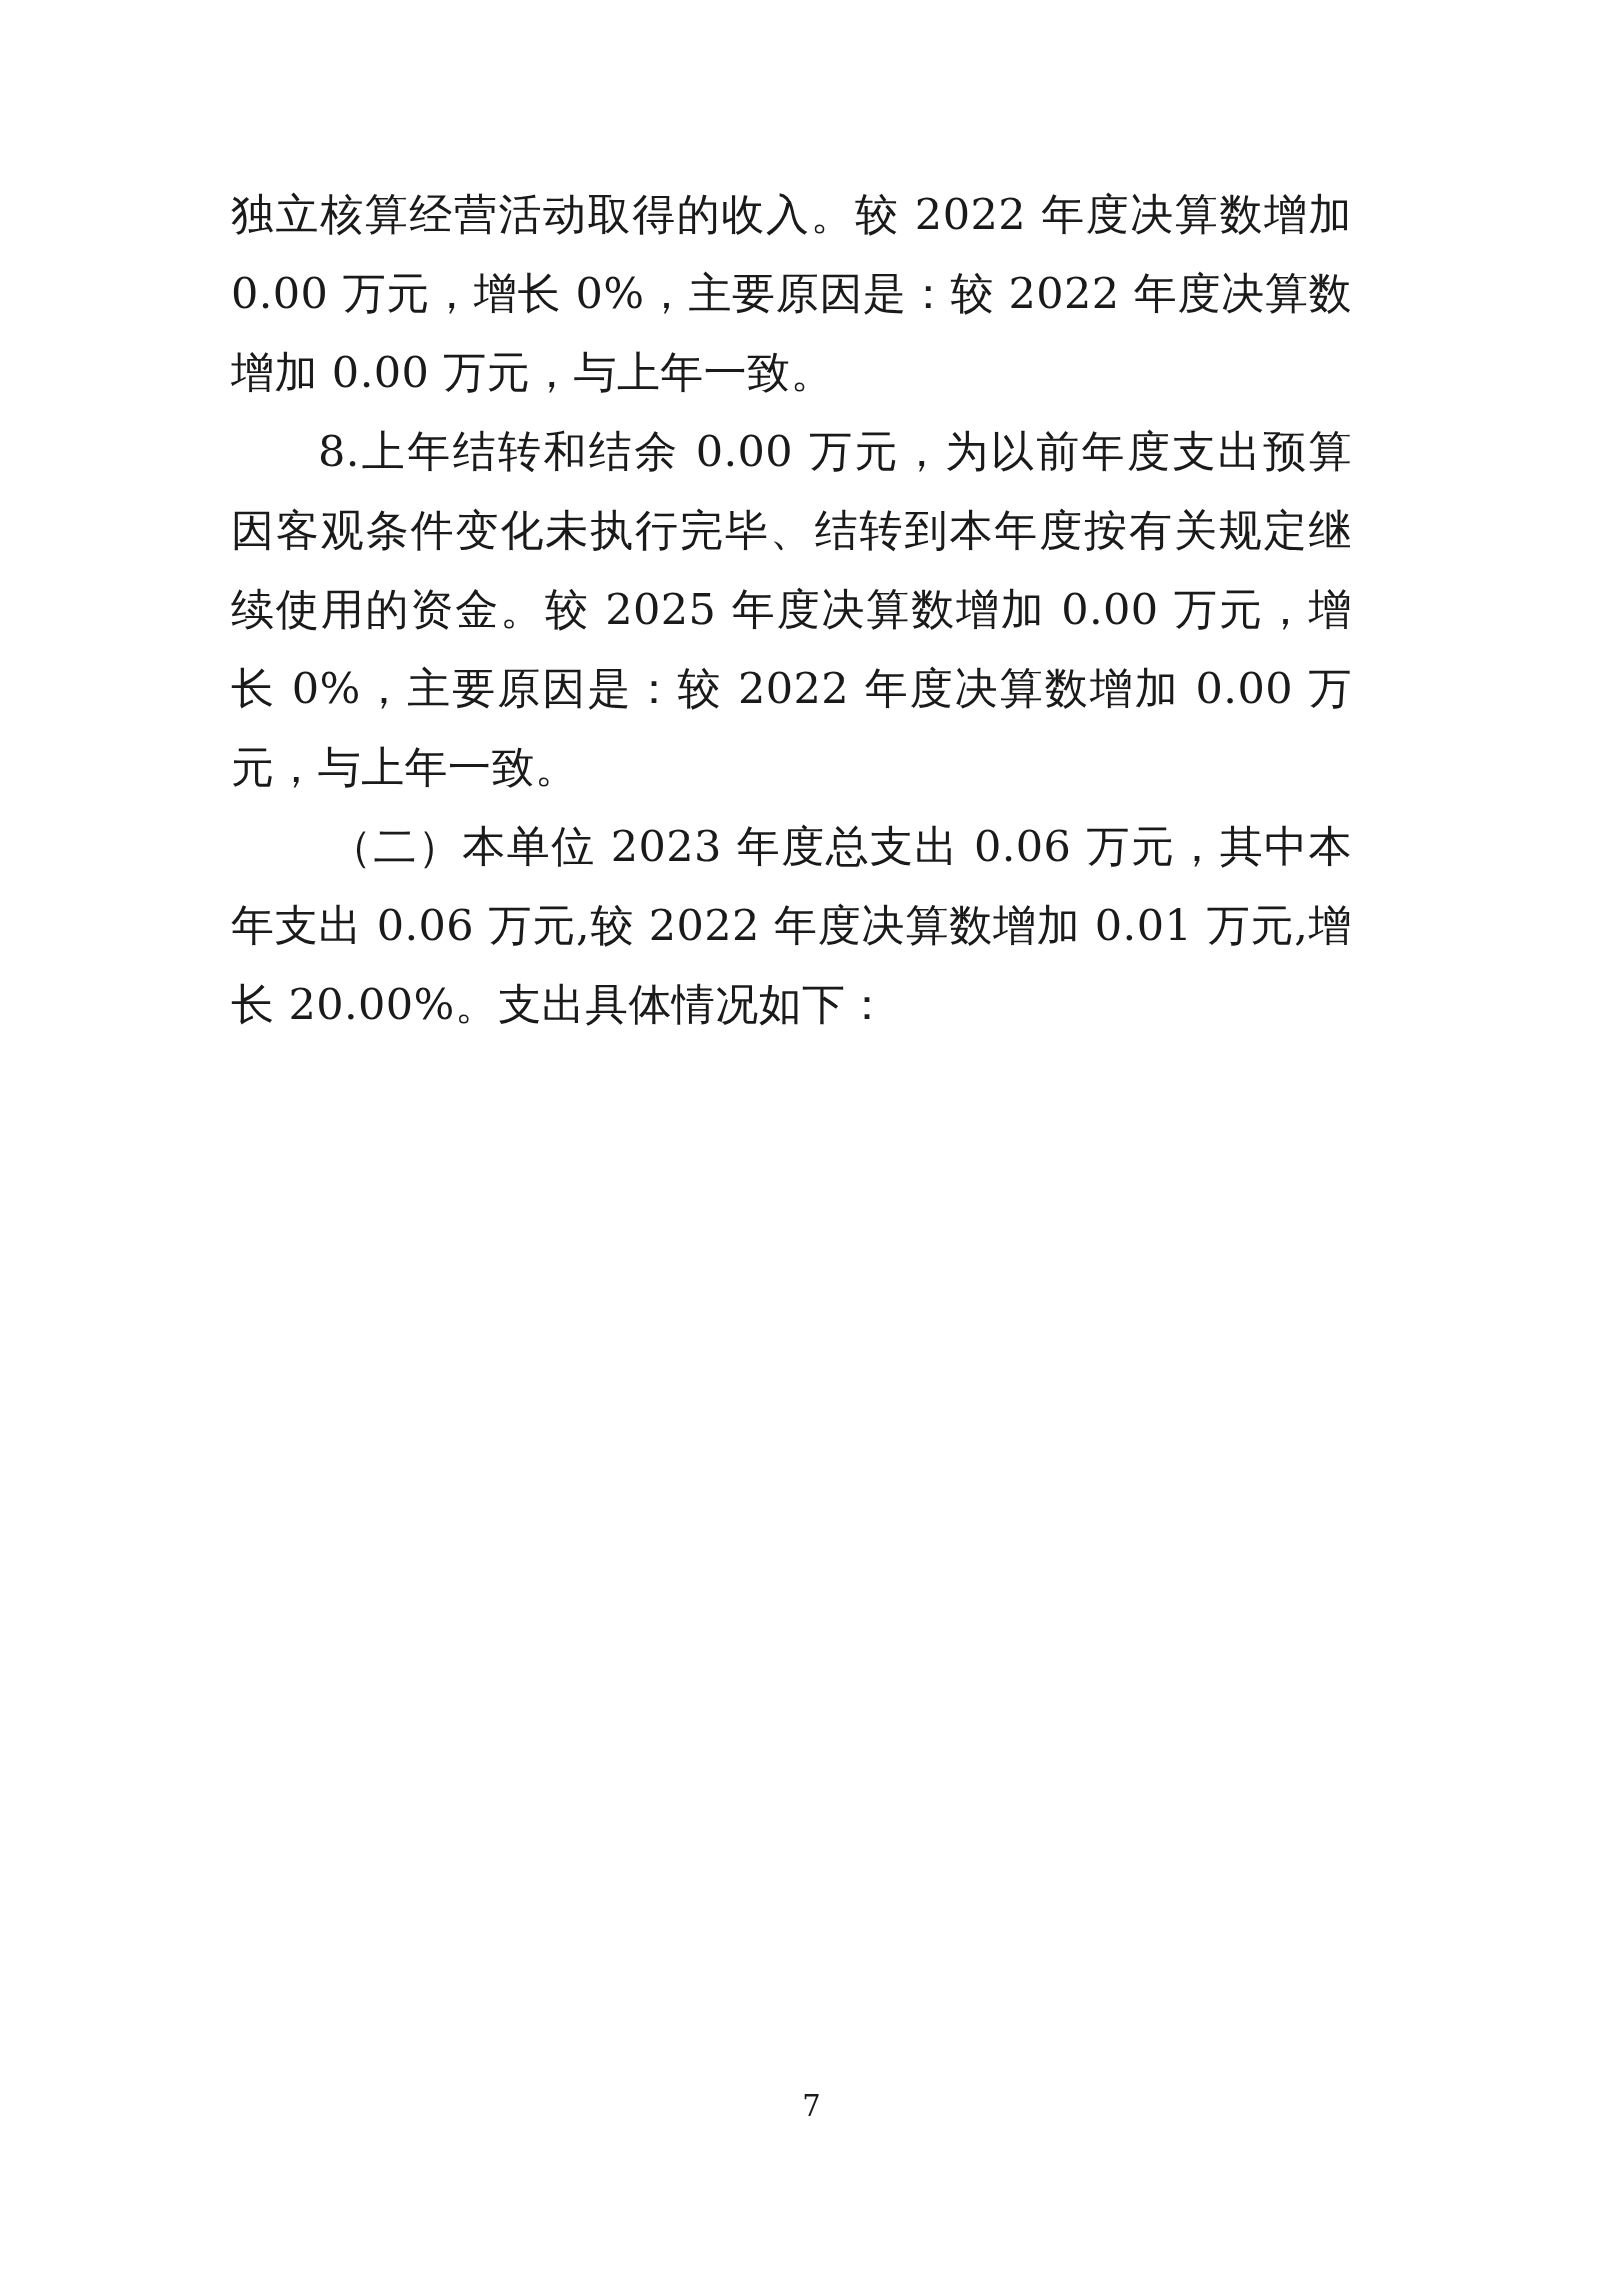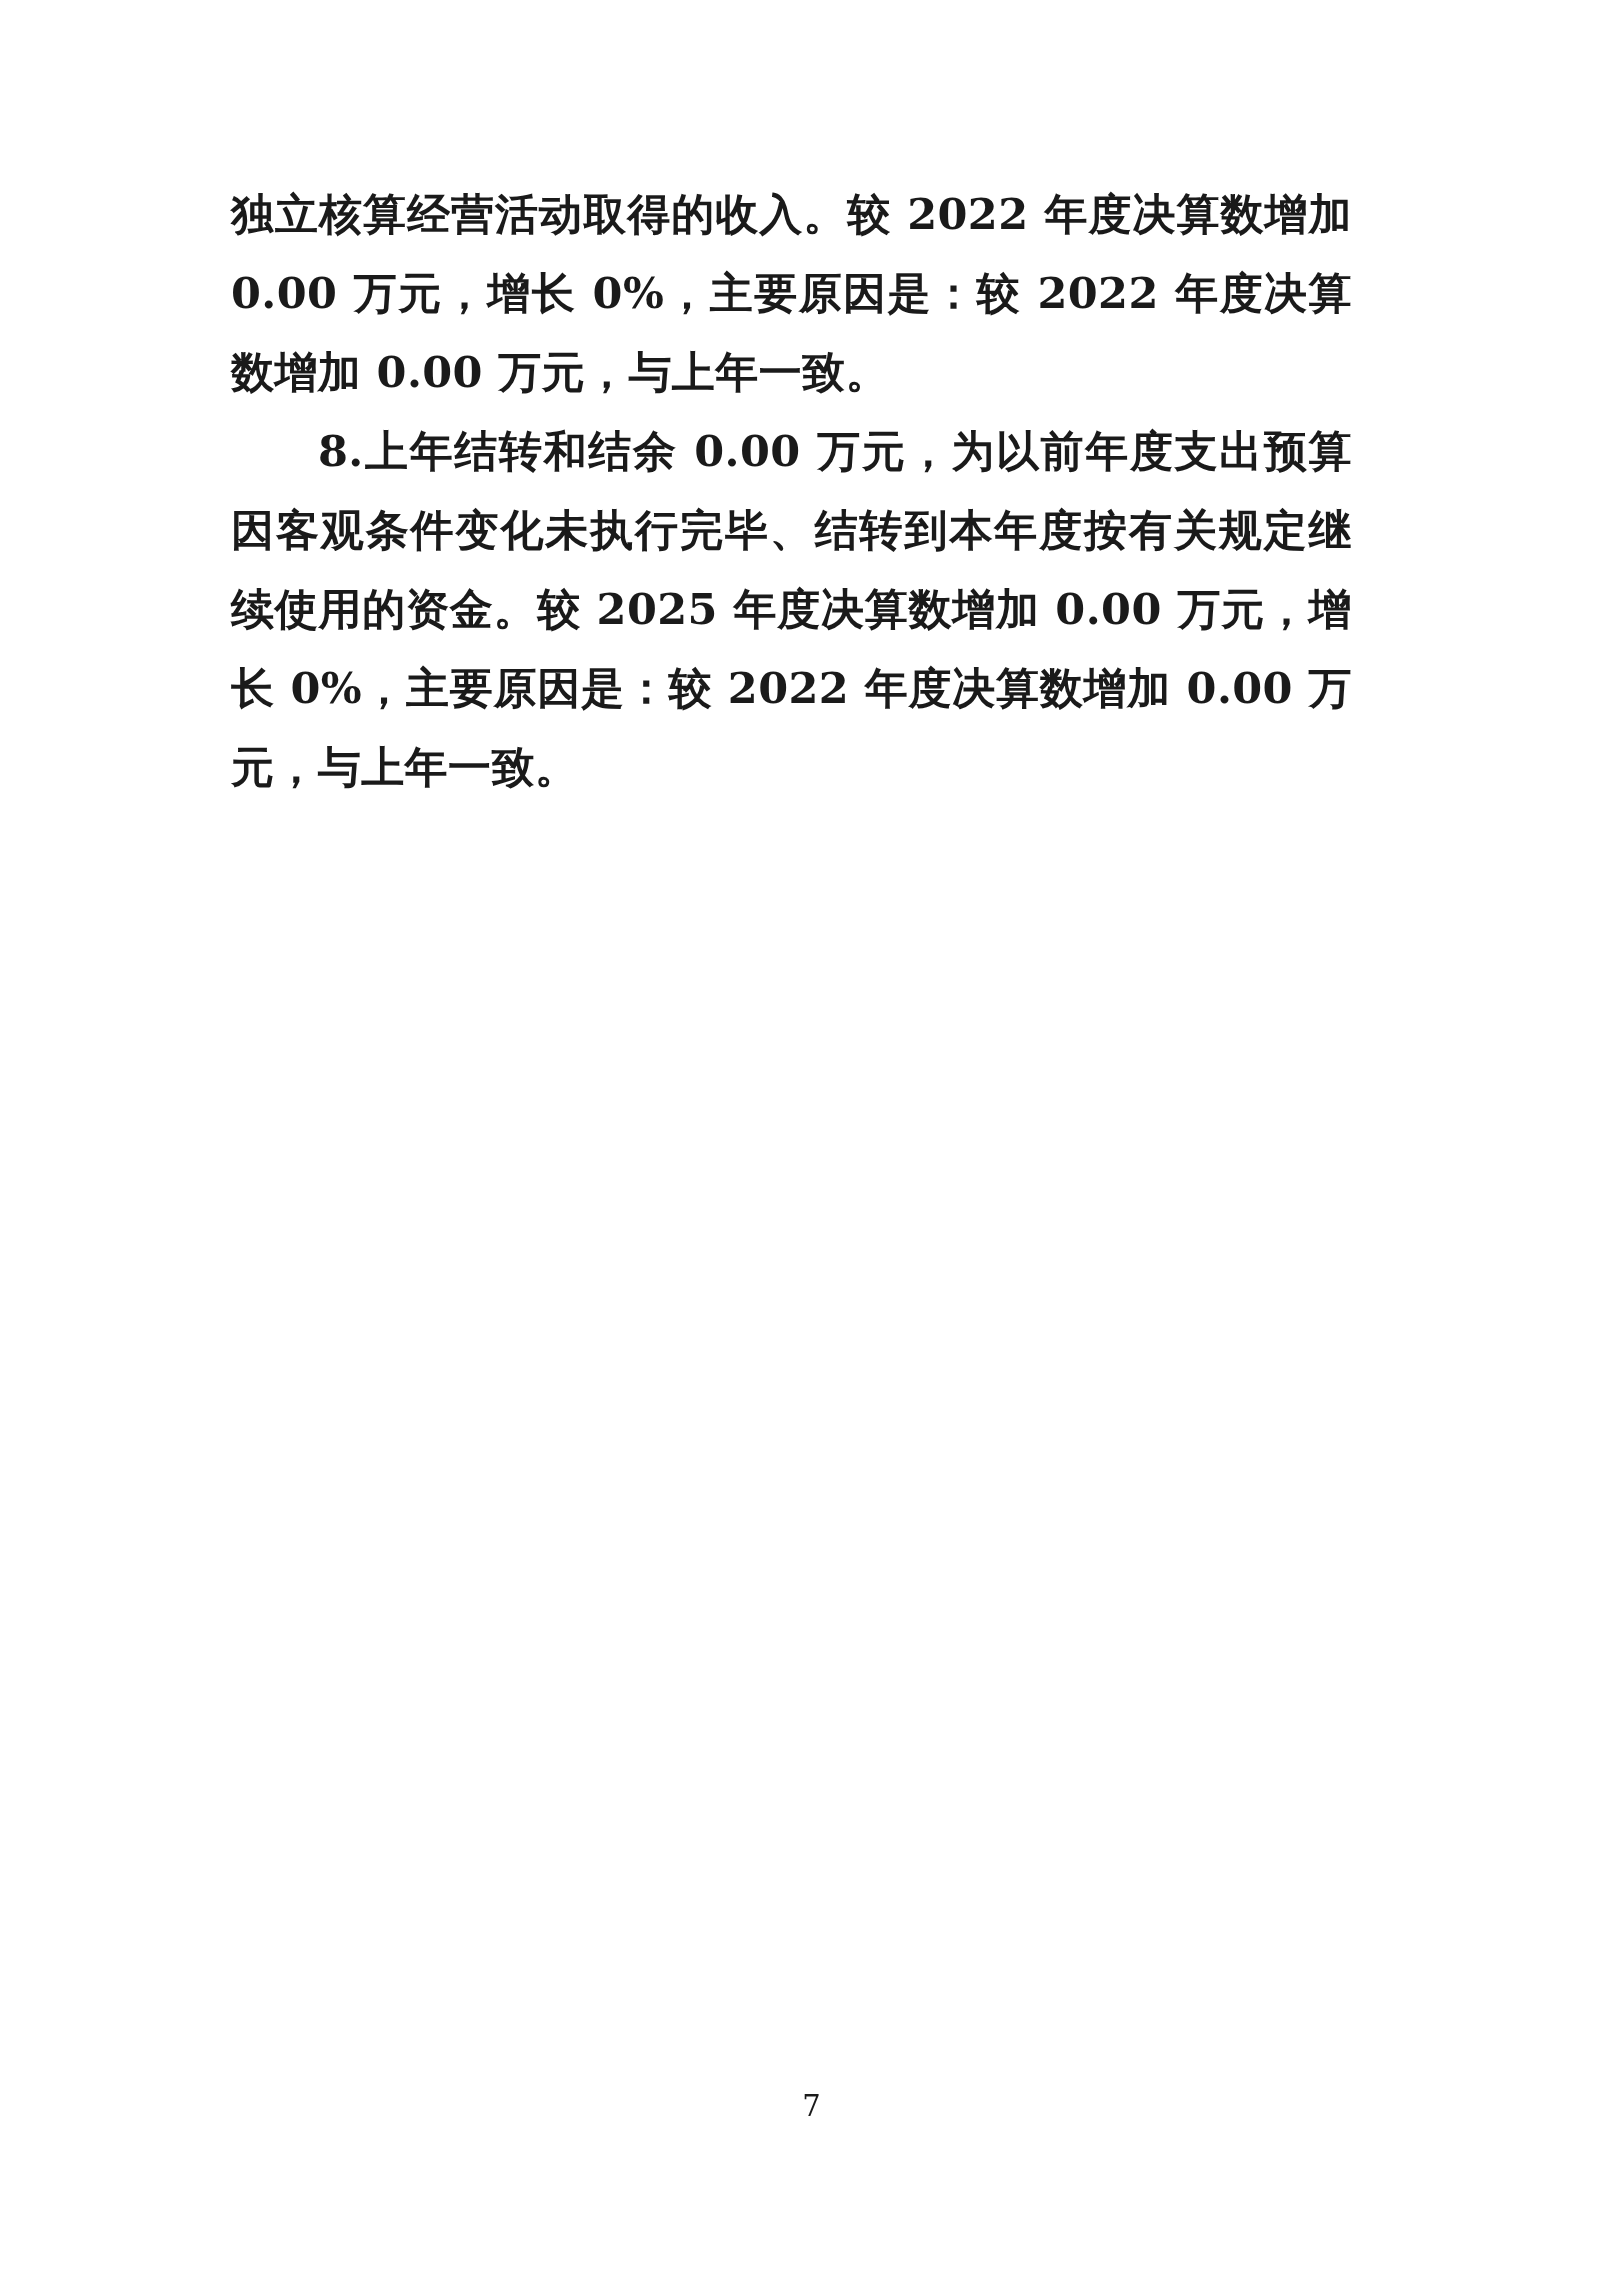--- a/index.html
+++ b/index.html
@@ -27,21 +27,20 @@
   }
   .para {
     font-size: 43px;
     line-height: 79px;
     letter-spacing: 0.4px;
     text-align: justify;
     text-justify: inter-ideograph;
     margin: 0 0 0 0;
     white-space: pre-wrap;
     word-break: break-all;
-    font-weight: bold;
   }
   .indent {
     text-indent: 87px;
   }
   .indent-wide {
     text-indent: 98px;
   }
   .page-number {
     position: absolute;
     left: 0;
@@ -58,19 +57,20 @@
 
 <div class="page">
   <div class="content">
 
     <p class="para">独立核算经营活动取得的收入。较 2022 年度决算数增加 0.00 万元，增长 0%，主要原因是：较 2022 年度决算数增加 0.00 万元，与上年一致。</p>
 
 
 
     <p class="para indent">8.上年结转和结余 0.00 万元，为以前年度支出预算因客观条件变化未执行完毕、结转到本年度按有关规定继续使用的资金。较 2025 年度决算数增加 0.00 万元，增长 0%，主要原因是：较 2022 年度决算数增加 0.00 万元，与上年一致。</p>
 
+    <p class="para indent-wide">（二）本单位 2023 年度总支出 0.06 万元，其中本年支出 0.06 万元,较 2022 年度决算数增加 0.01 万元,增长 20.00%。支出具体情况如下：</p>
 
 
   </div>
 
   <div class="page-number">7</div>
 </div>
 
 
 </body></html>

